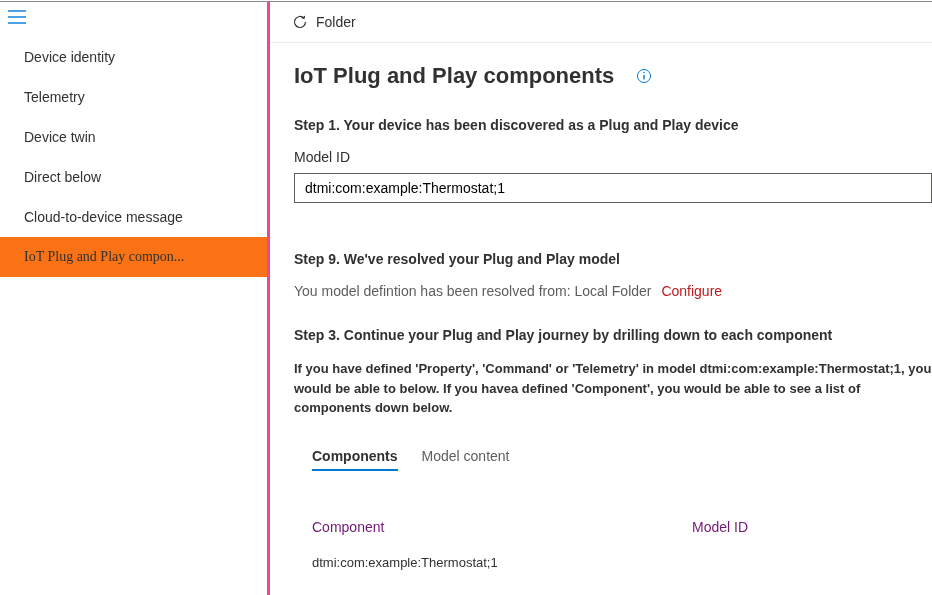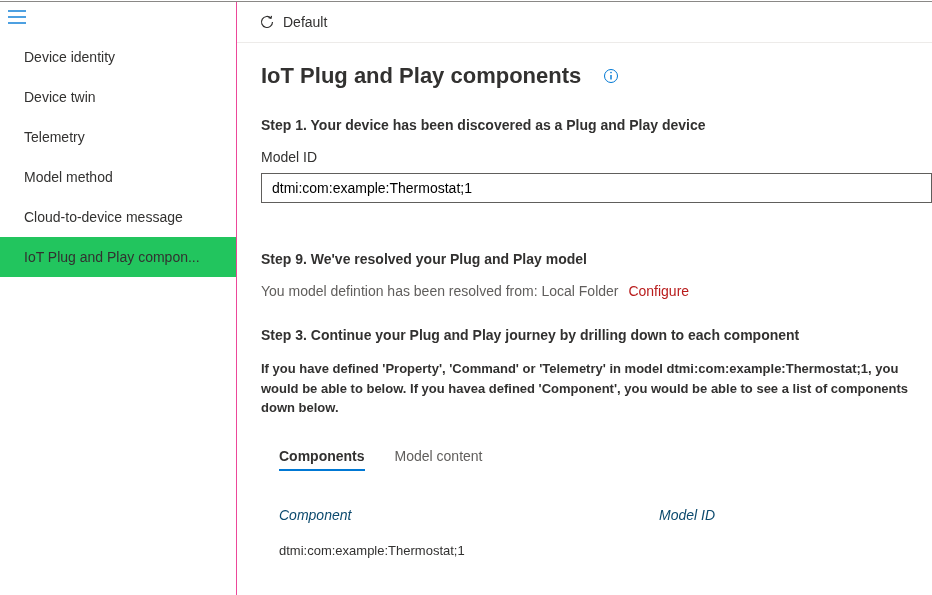--- a/index.html
+++ b/index.html
@@ -20,22 +20,22 @@
     .topbar {
       height: 2px;
       border-bottom: 1px solid #8a8886;
     }
     .main-layout {
       display: flex;
       flex: 1;
       overflow: hidden;
     }
     .sidebar {
-      width: 237px;
-      border-right: 1px solid #ec4899;
+      width: 270px;
+      border-right: 3px solid #ec4899;
       display: flex;
       flex-direction: column;
       padding-top: 4px;
     }
     .hamburger {
       padding: 4px 8px 10px 8px;
       color: #0078d4;
       cursor: pointer;
       width: fit-content;
     }
@@ -49,21 +49,22 @@
     }
     .sidebar-item {
       padding: 12px 24px;
       cursor: pointer;
       color: #323130;
       white-space: nowrap;
       overflow: hidden;
       text-overflow: ellipsis;
     }
     .sidebar-item.active {
-      background: #22c55e;
+      background: #f97316;
+      font-family: Liberation Serif, serif;
     }
     .content {
       flex: 1;
       display: flex;
       flex-direction: column;
       overflow: hidden;
     }
     .toolbar {
       padding: 8px 14px;
       border-bottom: 1px solid #edebe9;
@@ -131,24 +132,24 @@
       margin-left: 6px;
     }
     .step3-desc {
       font-size: 13px;
       font-weight: 600;
       margin-bottom: 24px;
       line-height: 1.5;
     }
     .tabs {
       display: flex;
-      gap: 30px;
+      gap: 24px;
       border-bottom: 1px solid transparent;
       margin-left: 18px;
-      margin-bottom: 26px;
+      margin-bottom: 38px;
     }
     .tab {
       padding: 6px 0;
       cursor: pointer;
       color: #605e5c;
       position: relative;
     }
     .tab.active {
       color: #323130;
       font-weight: 600;
@@ -161,22 +162,21 @@
       bottom: -1px;
       height: 2px;
       background: #0078d4;
     }
     .component-table {
       margin-left: 18px;
     }
     .component-header {
       display: flex;
       padding: 10px 0;
-      color: #0c4a6e;
-      font-style: italic;
+      color: #701a75;
     }
     .col-component {
       width: 380px;
     }
     .col-modelid {
       flex: 1;
     }
     .component-row {
       display: flex;
       padding: 10px 0;
@@ -200,38 +200,38 @@
   <aside class="sidebar">
     <div class="hamburger">
       <svg viewBox="0 0 18 14" fill="none" stroke="#0078d4" stroke-width="1.4">
         <line x1="0" y1="1" x2="18" y2="1"></line>
         <line x1="0" y1="7" x2="18" y2="7"></line>
         <line x1="0" y1="13" x2="18" y2="13"></line>
       </svg>
     </div>
     <nav class="sidebar-nav">
       <div class="sidebar-item">Device identity</div>
+      <div class="sidebar-item">Telemetry</div>
       <div class="sidebar-item">Device twin</div>
-      <div class="sidebar-item">Telemetry</div>
-      <div class="sidebar-item">Model method</div>
+      <div class="sidebar-item">Direct below</div>
       <div class="sidebar-item">Cloud-to-device message</div>
       <div class="sidebar-item active">IoT Plug and Play compon...</div>
     </nav>
   </aside>
 
   <main class="content">
     <div class="toolbar">
       <div class="refresh-btn">
         <span class="refresh-icon">
           <svg viewBox="0 0 16 16" fill="none" stroke="#323130" stroke-width="1.2">
             <path d="M 13.5 8 A 5.5 5.5 0 1 1 12 4.2"></path>
             <polyline points="12.5,1.8 12,4.2 9.6,3.7"></polyline>
           </svg>
         </span>
-        <span>Default</span>
+        <span>Folder</span>
       </div>
     </div>
 
     <div class="content-body">
       <h1 class="page-title">
         <span>IoT Plug and Play components</span>
         <span class="info-icon">
           <svg viewBox="0 0 16 16" fill="none" stroke="#0078d4" stroke-width="1">
             <circle cx="8" cy="8" r="6.5"></circle>
             <line x1="8" y1="7" x2="8" y2="11.5" stroke-width="1.4"></line>

